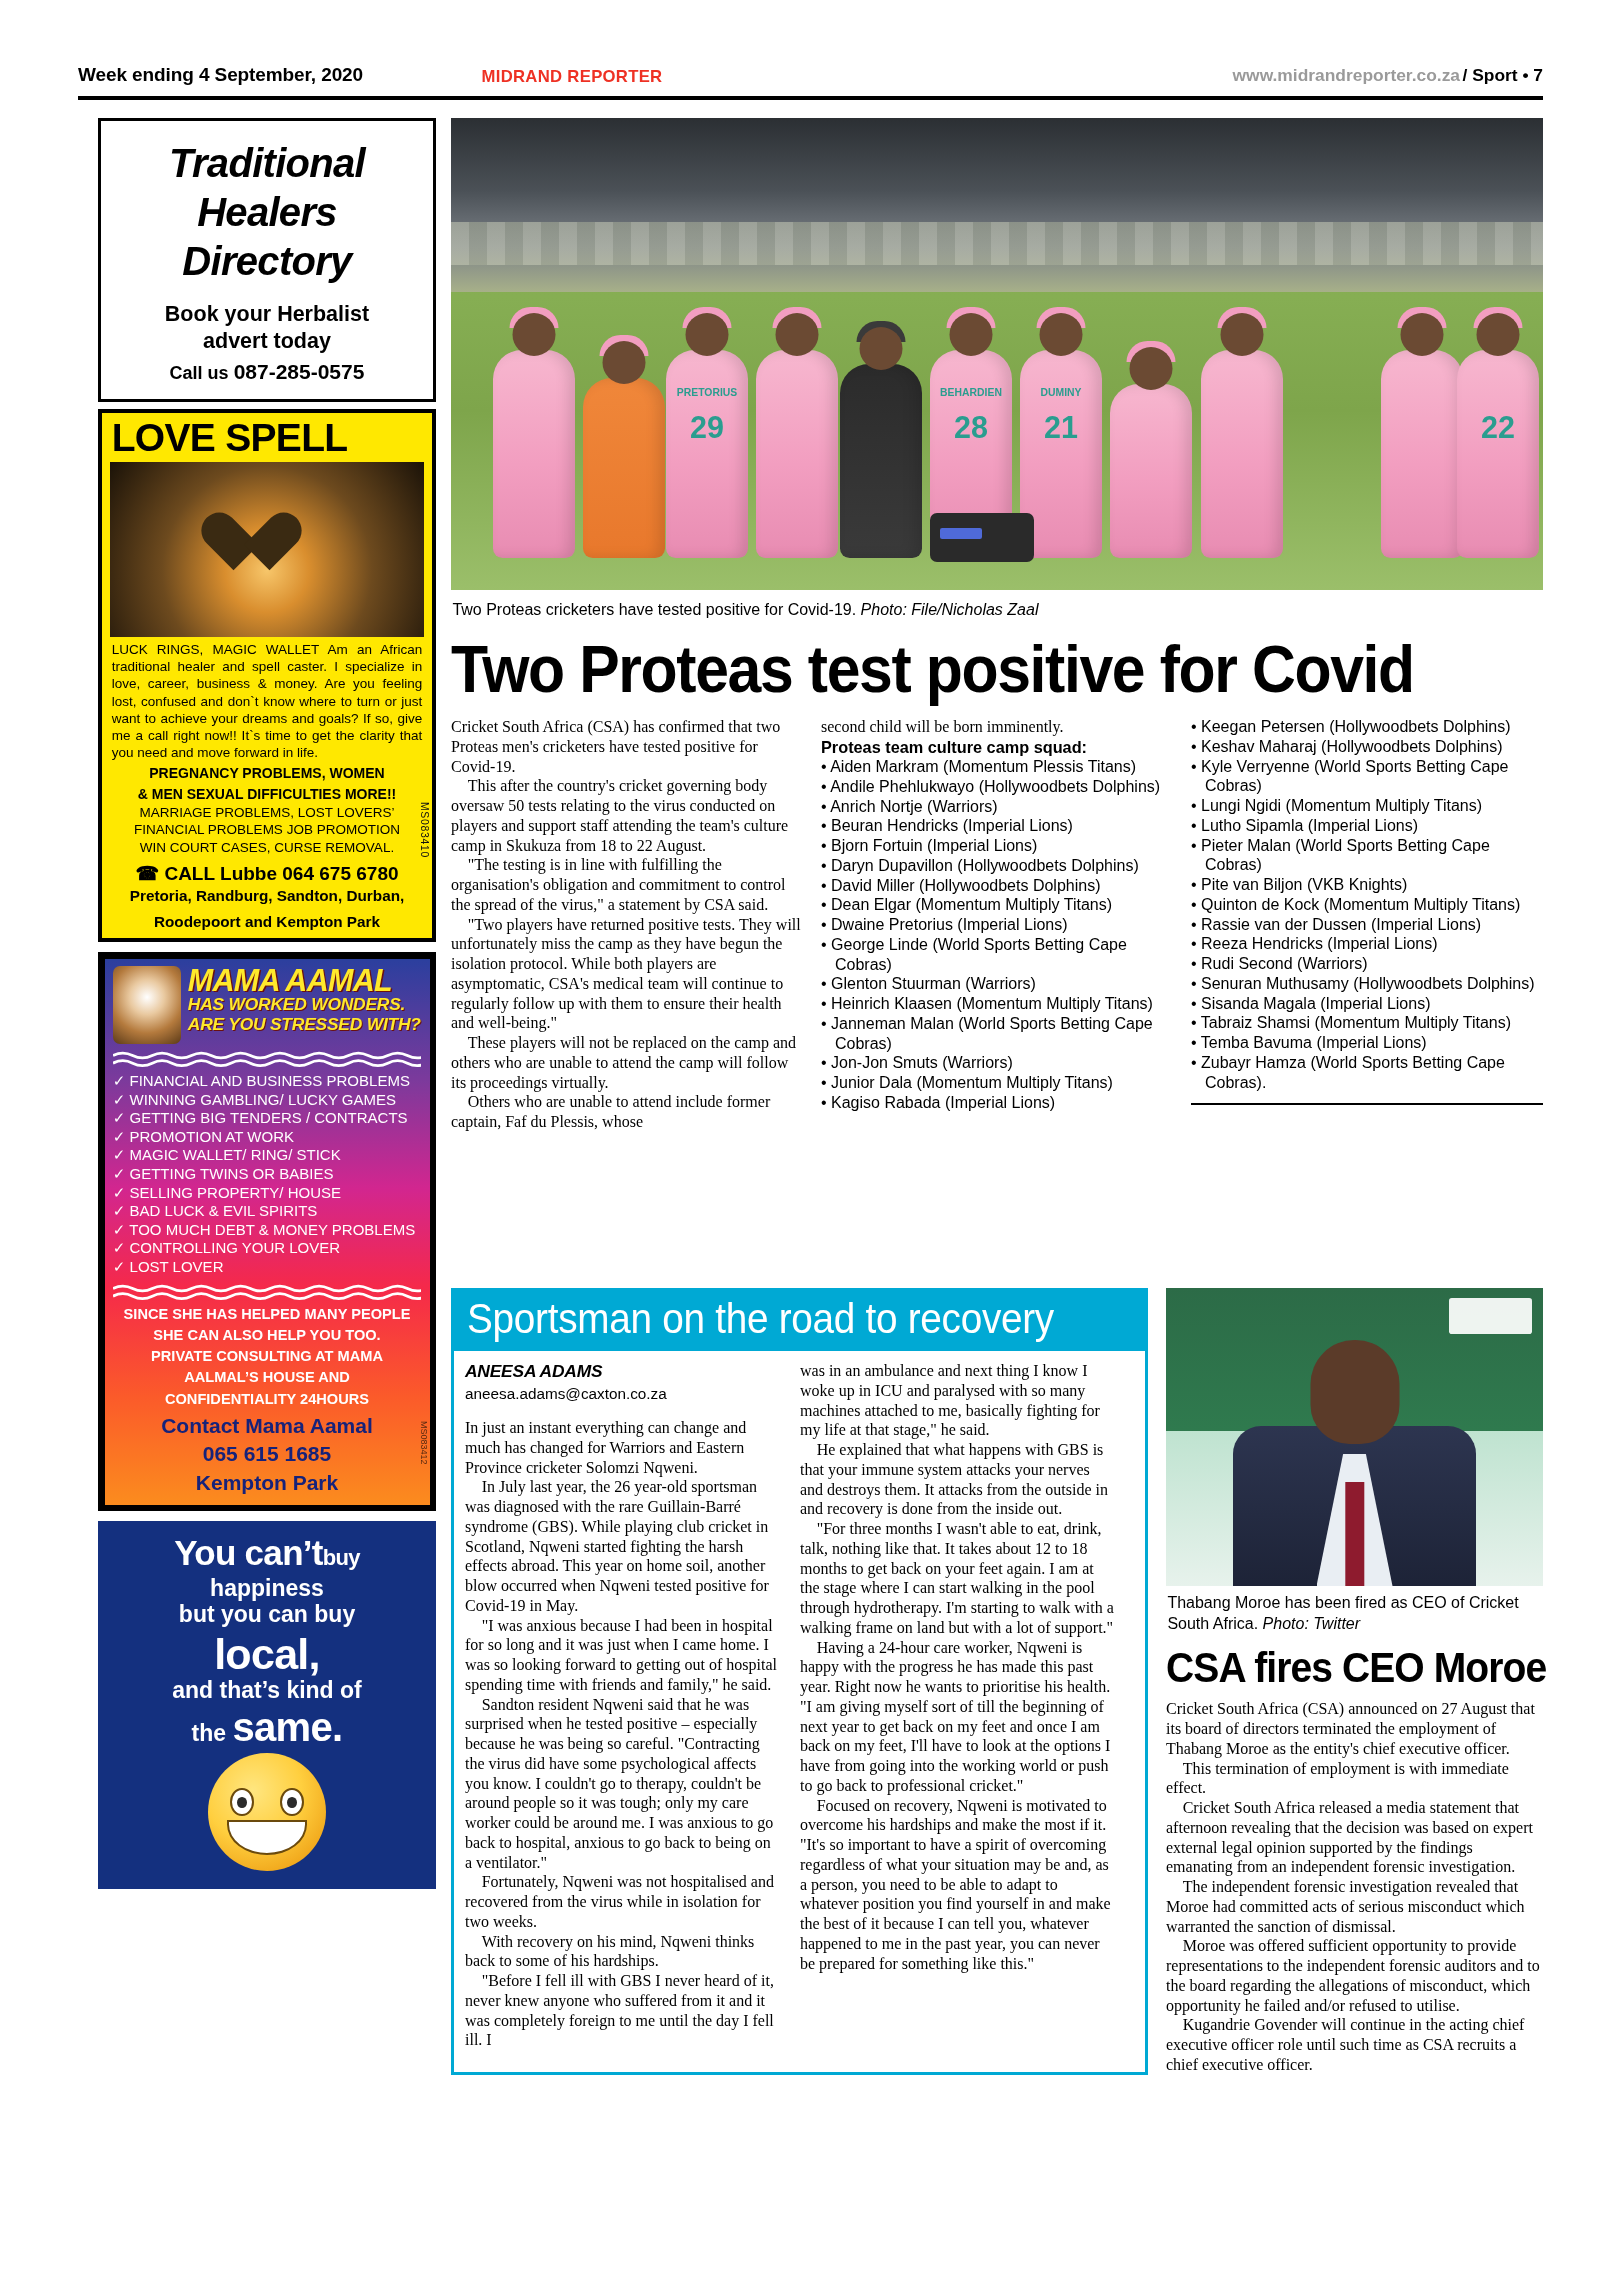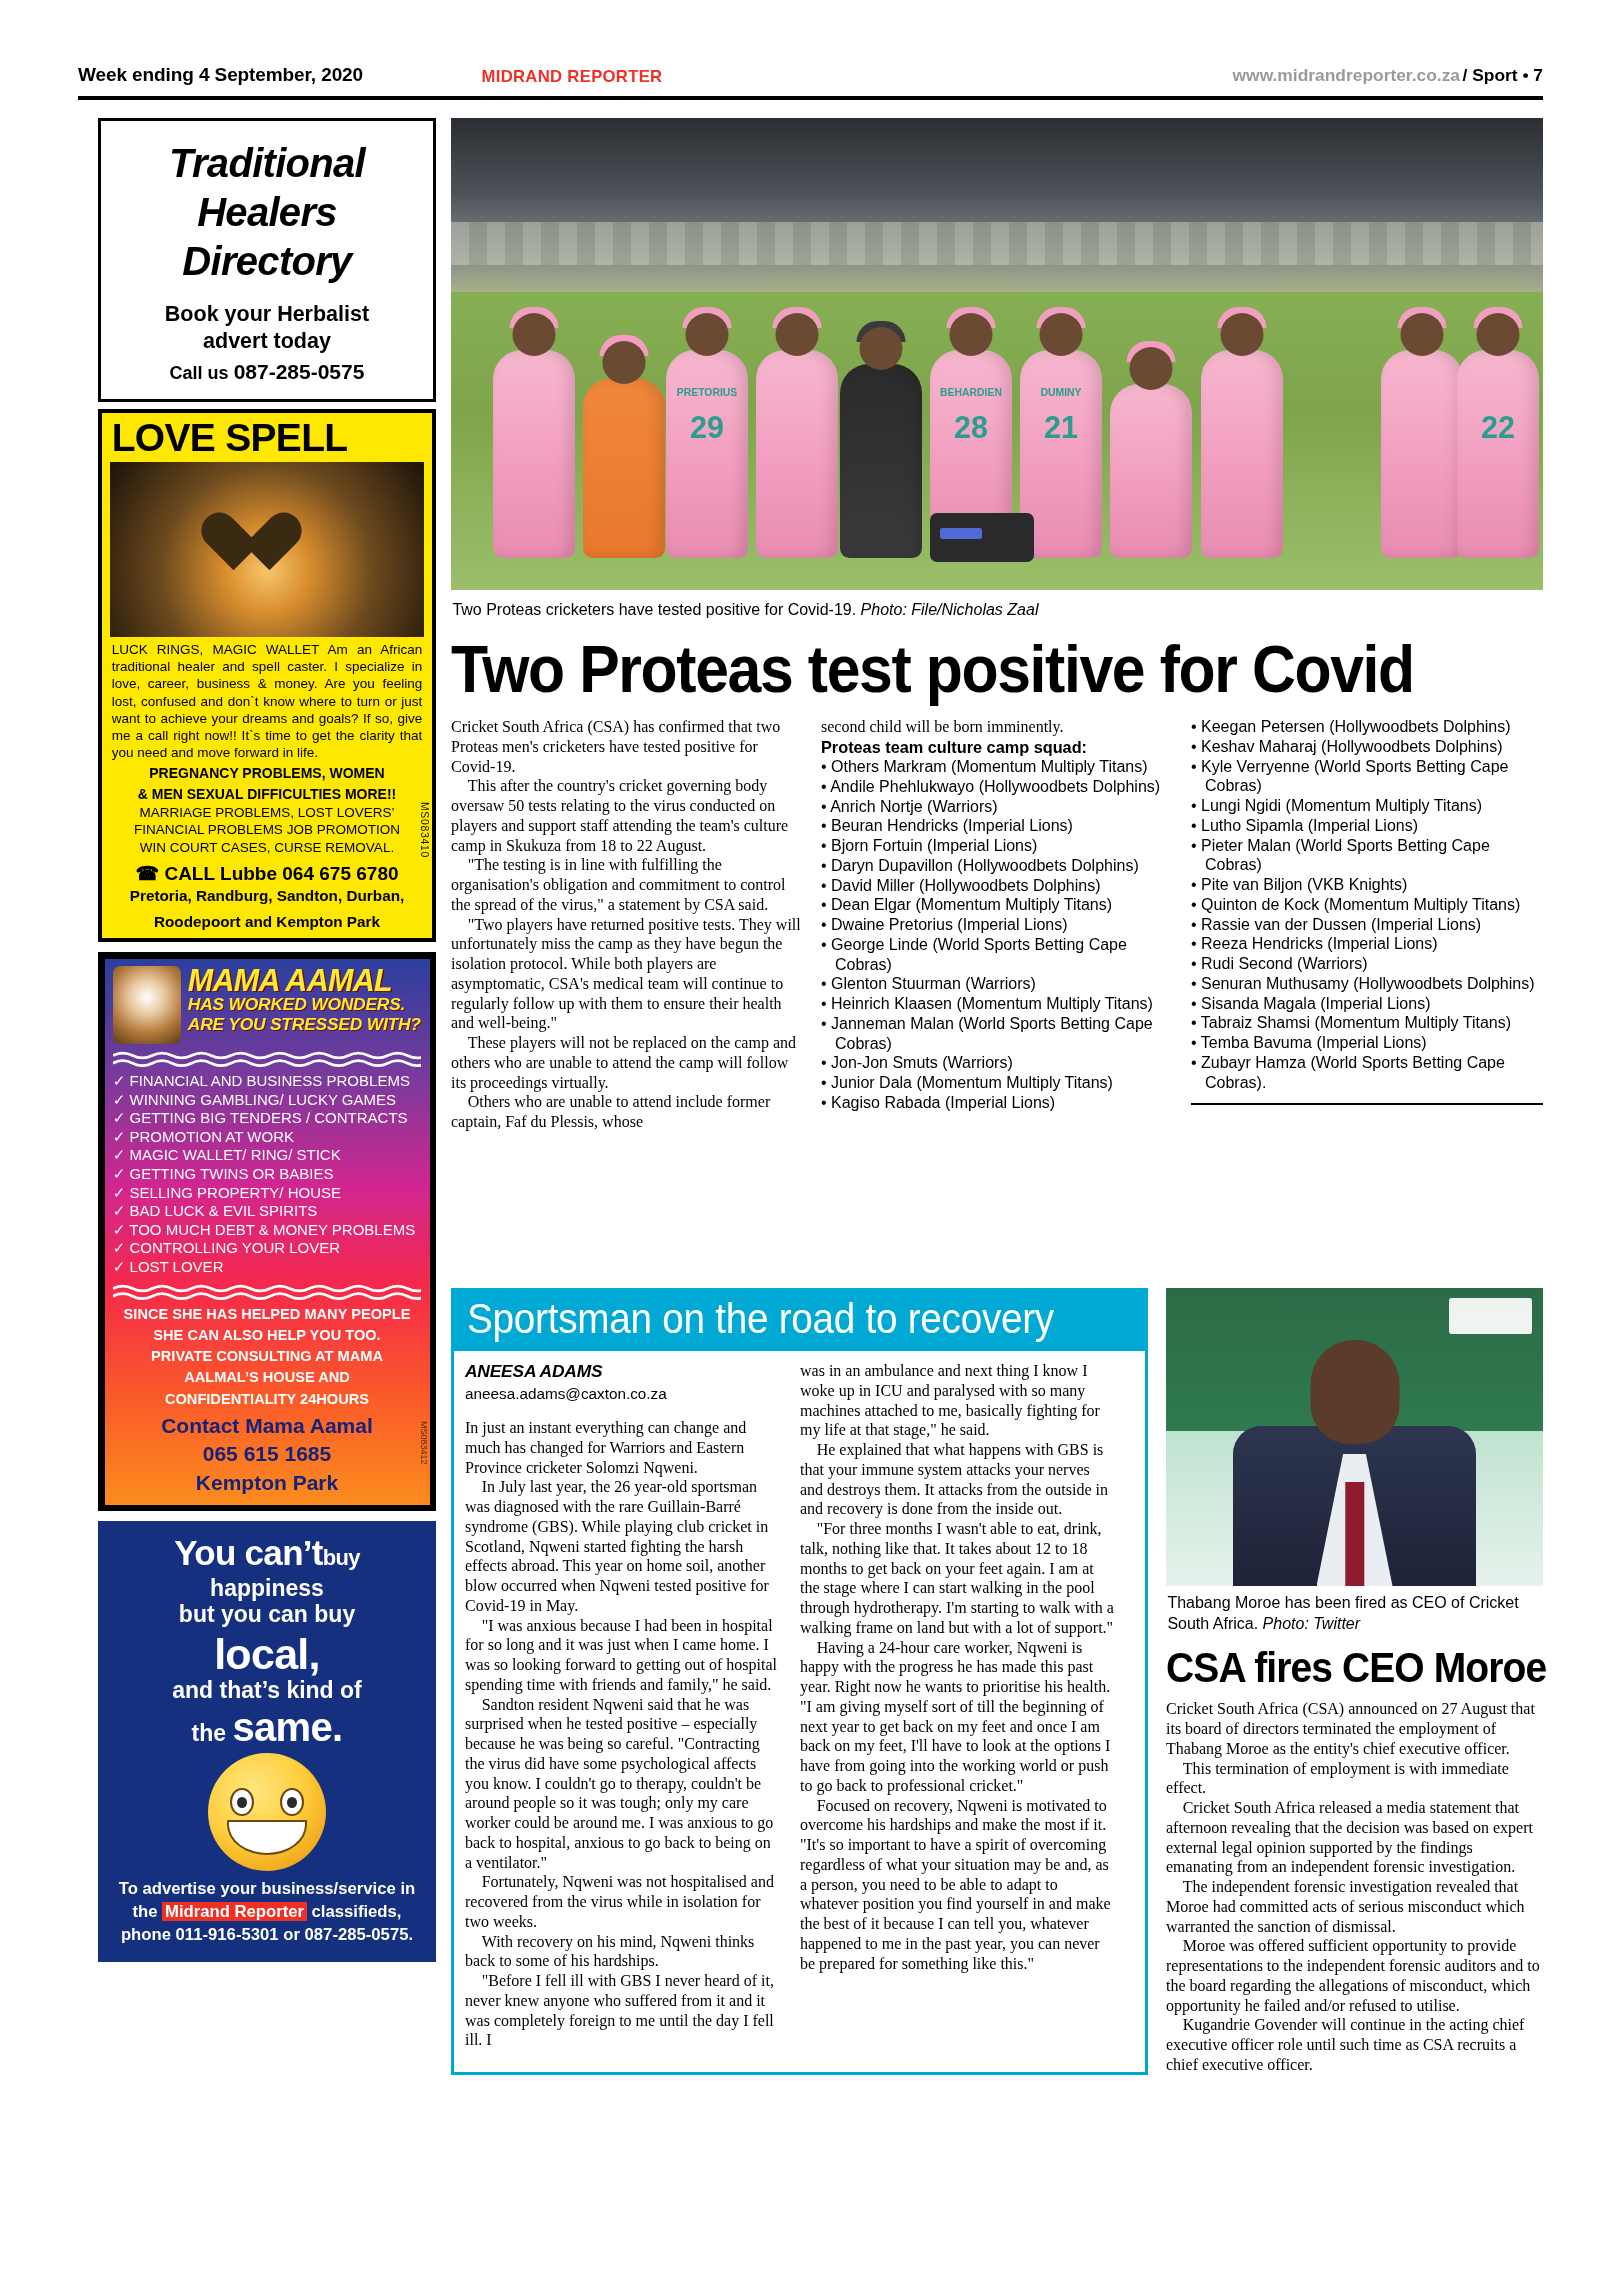--- a/index.html
+++ b/index.html
@@ -255,25 +255,20 @@
       </div>
       <div class="emoji">
         <span class="eye l">
             <i></i>
           </span>
         <span class="eye r">
             <i></i>
           </span>
         <span class="mouth"></span>
       </div>
-      <div class="loc-foot">
-        <div>To advertise your business/service in</div>
-        <div><span>the </span><span class="hl">Midrand Reporter</span><span> classifieds,</span></div>
-        <div>phone 011-916-5301 or 087-285-0575.</div>
-      </div>
     </div>
   </div>
 
   <div class="main">
 
     <div class="photo">
       <div class="turf"></div>
       <div class="stand"></div>
       <div class="player" style="left:42px;">
           <span class="cap"></span>
@@ -350,21 +345,21 @@
           <p>Others who are unable to attend include former captain, Faf du Plessis, whose</p>
         </div>
       </div>
 
       <div class="col">
         <div class="body-serif">
           <p class="first">second child will be born imminently.</p>
         </div>
         <div class="sq-head">Proteas team culture camp squad:</div>
         <ul class="sq-list">
-          <li>Others Markram (Momentum Multiply Titans)</li>
+          <li>Aiden Markram (Momentum Plessis Titans)</li>
           <li>Andile Phehlukwayo (Hollywoodbets Dolphins)</li>
           <li>Anrich Nortje (Warriors)</li>
           <li>Beuran Hendricks (Imperial Lions)</li>
           <li>Bjorn Fortuin (Imperial Lions)</li>
           <li>Daryn Dupavillon (Hollywoodbets Dolphins)</li>
           <li>David Miller (Hollywoodbets Dolphins)</li>
           <li>Dean Elgar (Momentum Multiply Titans)</li>
           <li>Dwaine Pretorius (Imperial Lions)</li>
           <li>George Linde (World Sports Betting Cape Cobras)</li>
           <li>Glenton Stuurman (Warriors)</li>

